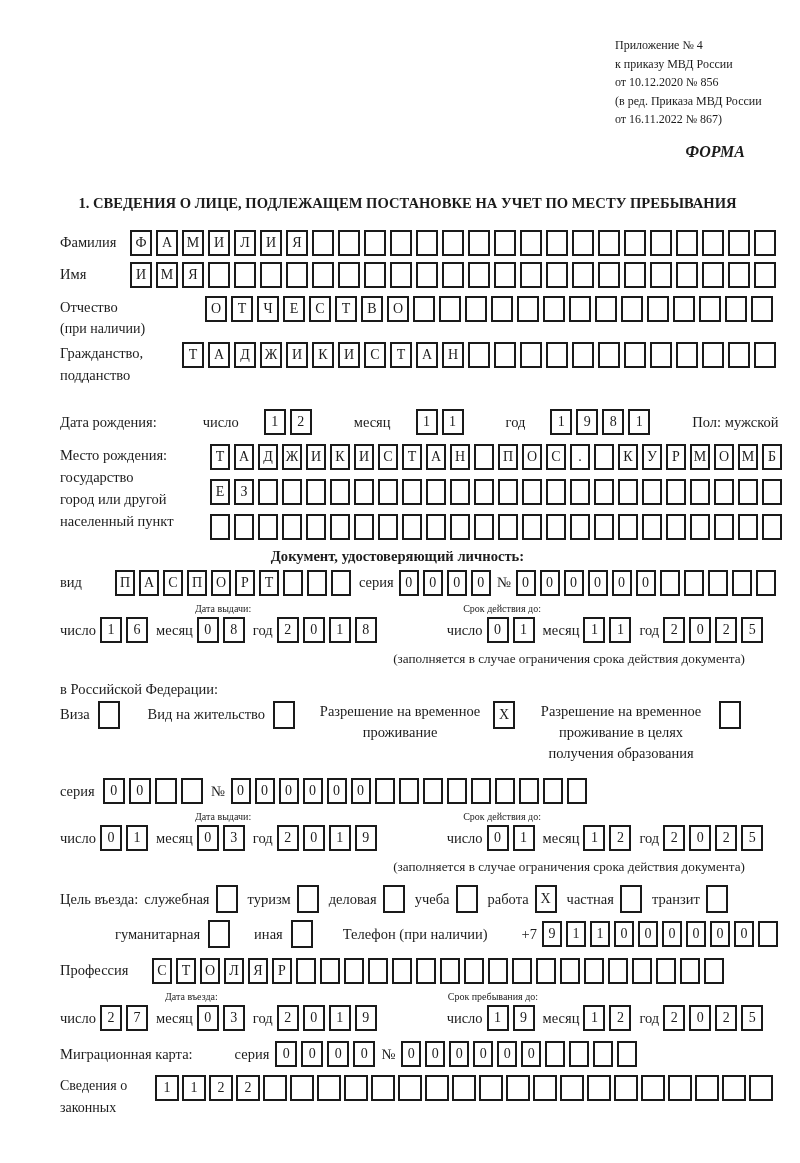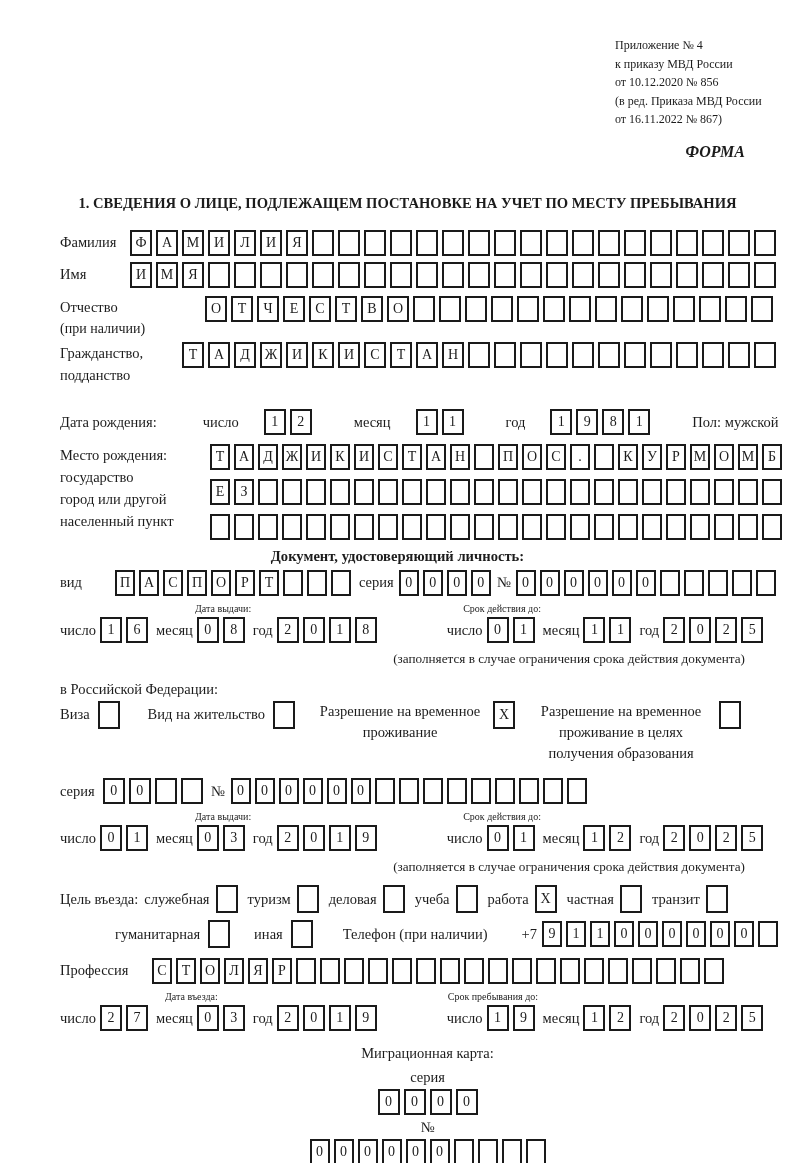--- a/index.html
+++ b/index.html
@@ -55,21 +55,21 @@
   .cbitem{display:inline-flex;align-items:flex-start;}
   .cbitem .cbl{line-height:26px;margin-right:8px;}
   .cbl.block{display:inline-block;width:170px;text-align:center;line-height:21px;white-space:normal;}
   .row-seriya{margin-top:14px;align-items:center;}
   .row-goal{margin-top:10px;align-items:center;}
   .row-goal .lbl{margin-right:6px;}
   .row-goal .cbwrap{margin-right:10px;}
   .row-goal2{margin-top:7px;margin-left:55px;align-items:center;}
   .row-prof{margin-top:10px;}
   .w-prof{width:92px;}
-  .row-mig{margin-top:10px;align-items:center;flex-direction:column;}
+  .row-mig{margin-top:10px;align-items:center;}
   .row-rep{margin-top:8px;}
   .w-rep{width:95px;line-height:22.5px;font-size:14px;}
   .repcells{display:flex;flex-direction:column;gap:9px;}
 </style>
 </head>
 <body>
 
 <div class="page">
 
   <div class="refblock">

